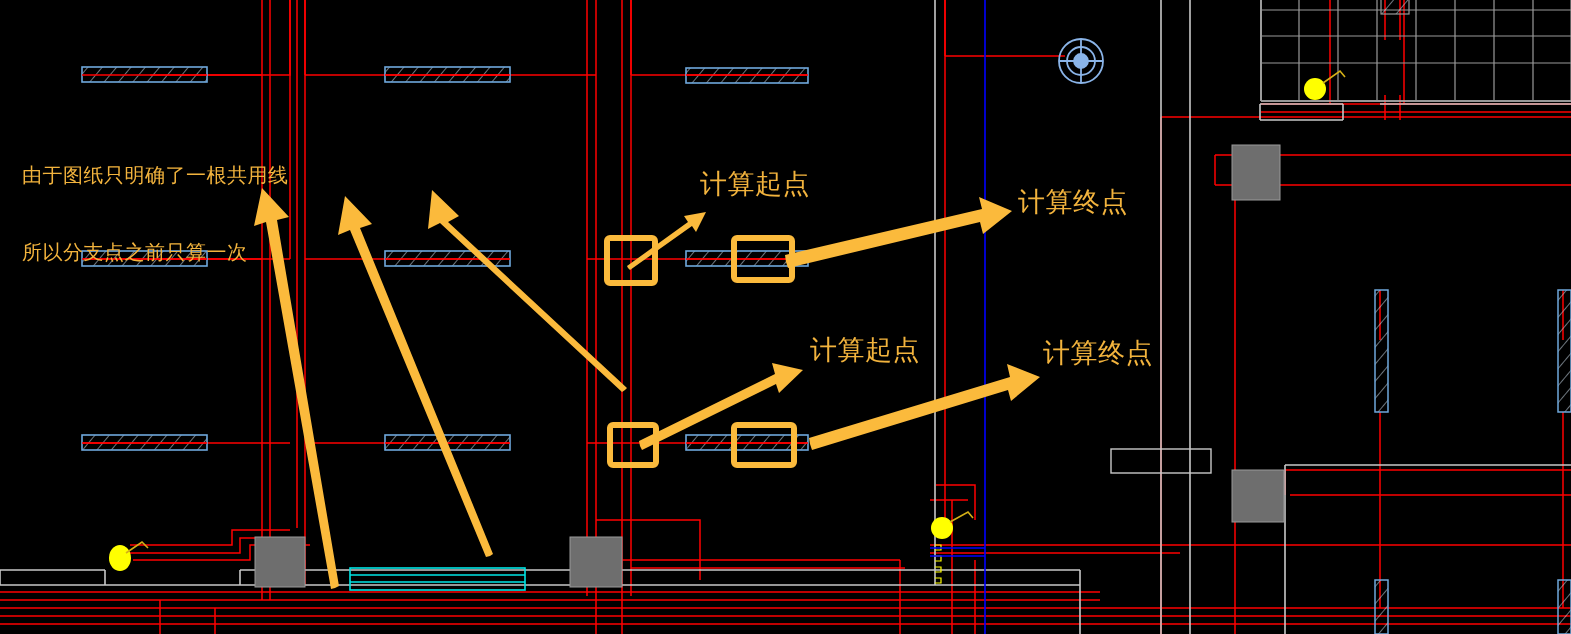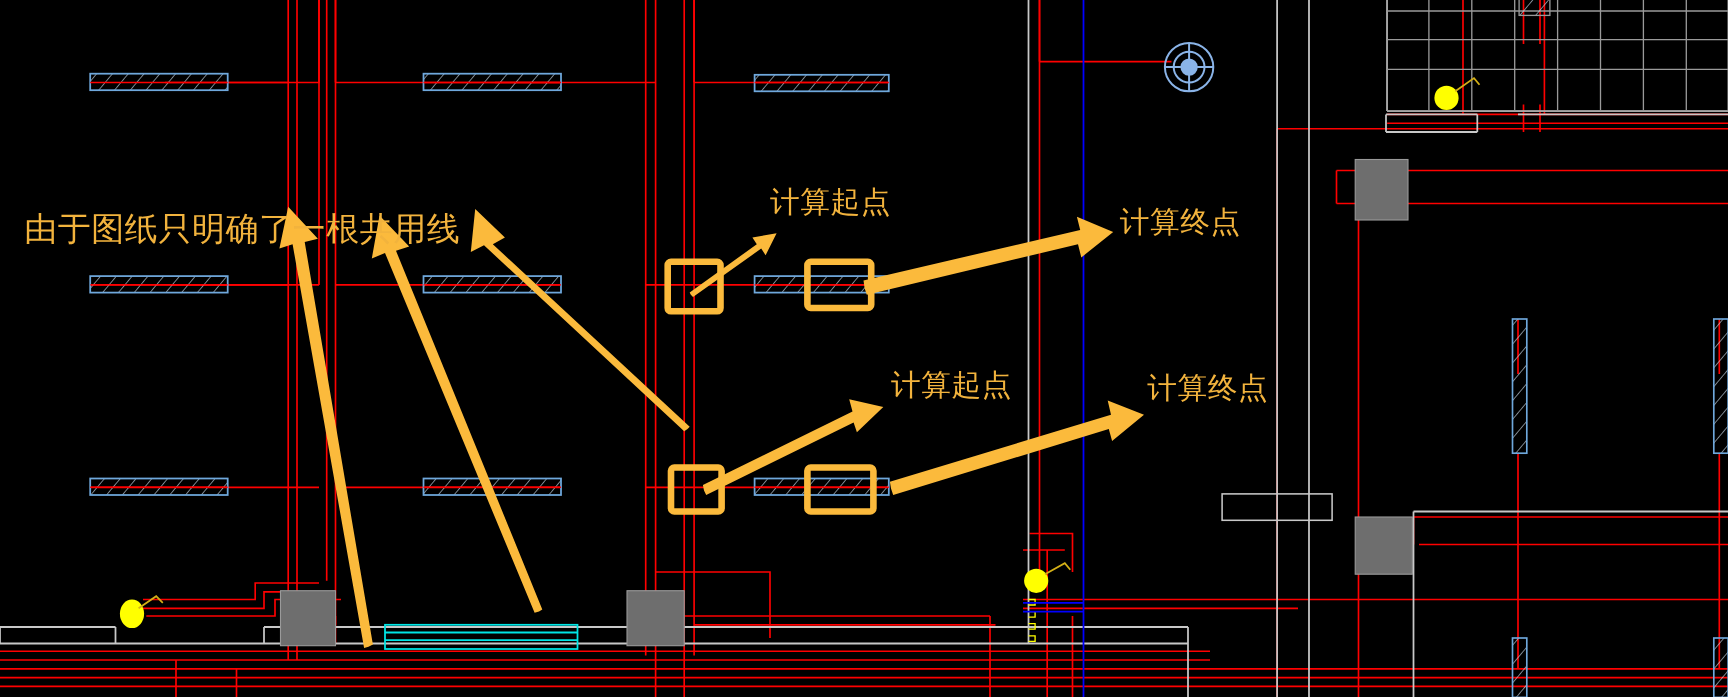--- a/index.html
+++ b/index.html
@@ -30,21 +30,22 @@
     color: #F2B33D;
     font-family: "Liberation Sans", "DejaVu Sans", sans-serif;
     white-space: pre;
     line-height: 1.28;
     letter-spacing: 0.5px;
     user-select: none;
   }
   #note-block {
     left: 22px;
     top: 113px;
-    font-size: 30px;
+    font-size: 20px;
+    font-family: Liberation Mono, monospace;
   }
   #note-block .note-line { display: block; }
   .label-start-1 { left: 700px; top: 167px; font-size: 27px; }
   .label-end-1   { left: 1018px; top: 185px; font-size: 27px; }
   .label-start-2 { left: 810px; top: 333px; font-size: 27px; }
   .label-end-2   { left: 1043px; top: 336px; font-size: 27px; }
 </style>
 </head>
 <body>
 
@@ -307,20 +308,21 @@
         <polygon points="640,446 642,450 776,384 779,393 803,370 772,363 775,374 639,441"></polygon>
 
         <polygon points="810,444 812,450 1008,390 1011,401 1040,377 1007,364 1010,377 809,438"></polygon>
       </g>
 
     </g>
   </svg>
 
   <div class="annot-text" id="note-block">
     <span class="note-line">由于图纸只明确了一根共用线</span>
+    <span class="note-line">所以分支点之前只算一次</span>
   </div>
 
   <div class="annot-text label-start-1">计算起点</div>
   <div class="annot-text label-end-1">计算终点</div>
   <div class="annot-text label-start-2">计算起点</div>
   <div class="annot-text label-end-2">计算终点</div>
 
 </div>
 
 </body></html>

